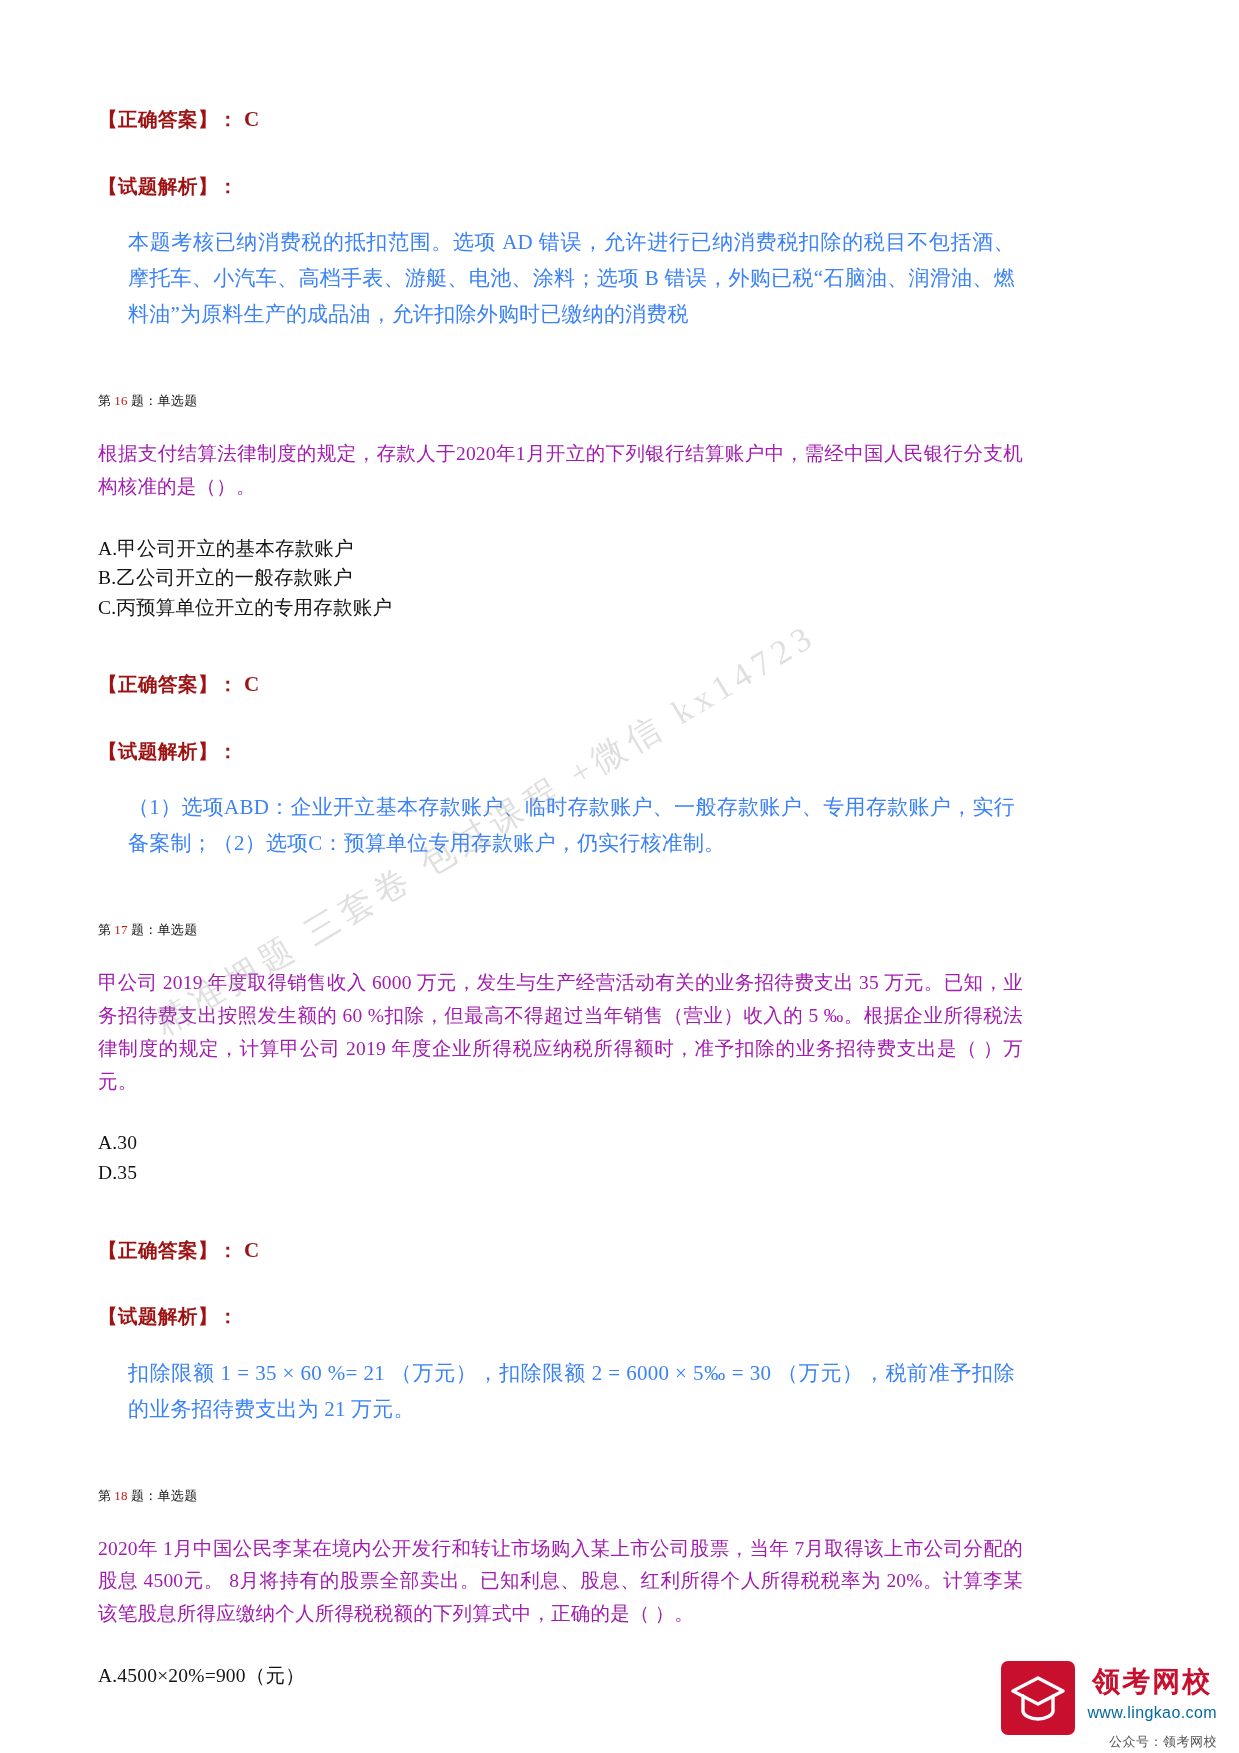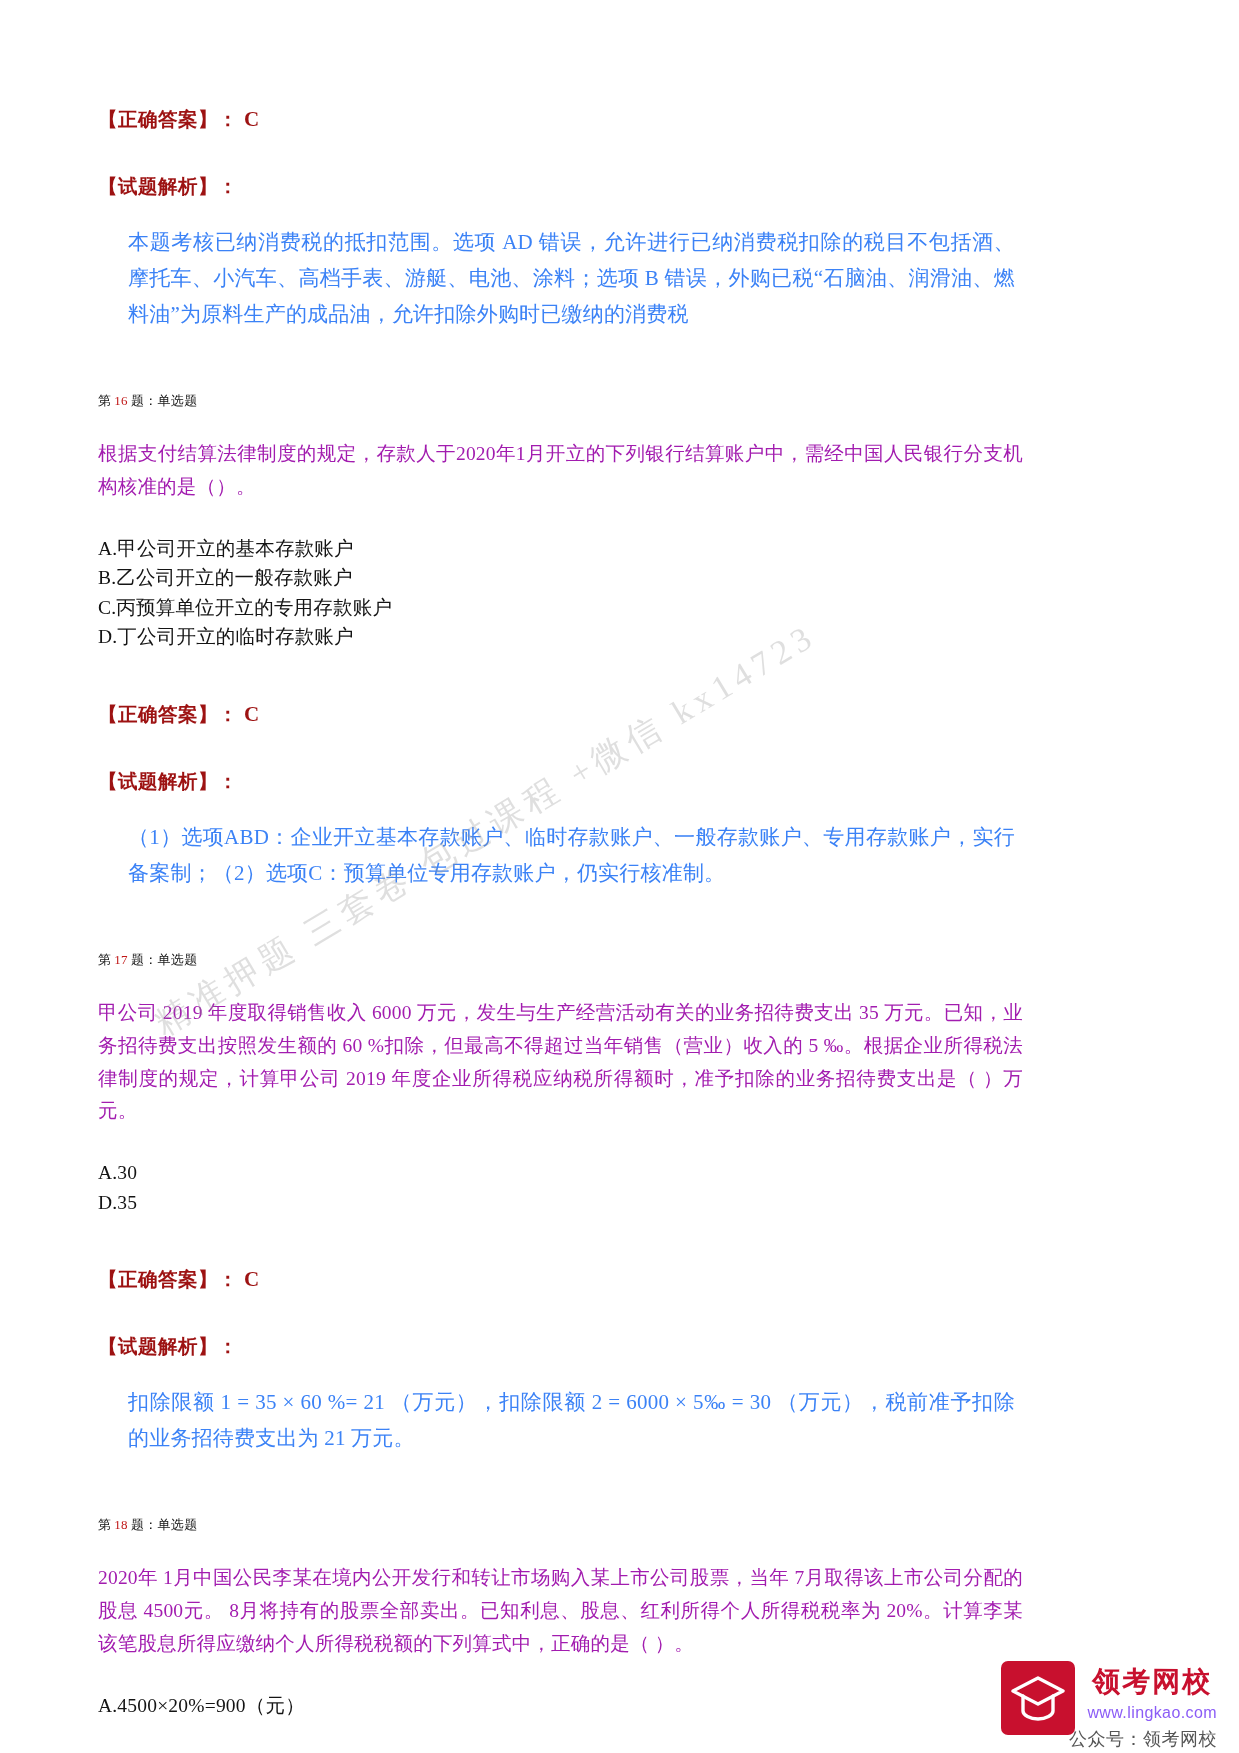--- a/index.html
+++ b/index.html
@@ -139,32 +139,32 @@
   .logo-title {
     color: #c8102e;
     font-size: 28px;
     font-weight: bold;
     letter-spacing: 2px;
     font-family: "Liberation Sans", sans-serif;
     line-height: 1.1;
     text-align: center;
   }
   .logo-url {
-    color: #8b5cf6;
+    color: #0369a1;
     font-size: 16px;
     font-family: "Liberation Sans", sans-serif;
     margin-top: 6px;
     letter-spacing: 0.4px;
   }
   .footer-note {
     position: absolute;
     right: 22px;
     bottom: 2px;
     color: #555;
-    font-size: 18px;
+    font-size: 13px;
     font-family: "Liberation Sans", sans-serif;
     letter-spacing: 0.5px;
     z-index: 6;
   }
 </style>
 </head>
 <body>
 
 <div class="page">
 
@@ -189,21 +189,20 @@
     <div class="q-head">
       <span>第</span><span class="qnum">16</span><span>题：</span><span>单选题</span>
     </div>
     <div class="q-stem">
       <p>根据支付结算法律制度的规定，存款人于2020年1月开立的下列银行结算账户中，需经中国人民银行分支机构核准的是（）。</p>
     </div>
     <div class="q-opts">
       <div>A.甲公司开立的基本存款账户</div>
       <div>B.乙公司开立的一般存款账户</div>
       <div>C.丙预算单位开立的专用存款账户</div>
-      <div>D.丁公司开立的临时存款账户</div>
     </div>
     <div class="block">
       <div class="ans-line">
         <span class="lbl">【正确答案】：</span><span class="val">C</span>
       </div>
       <div class="exp-line">
         <span class="lbl">【试题解析】：</span>
       </div>
       <div class="exp-body">
         <p>（1）选项ABD：企业开立基本存款账户、临时存款账户、一般存款账户、专用存款账户，实行备案制；（2）选项C：预算单位专用存款账户，仍实行核准制。</p>

